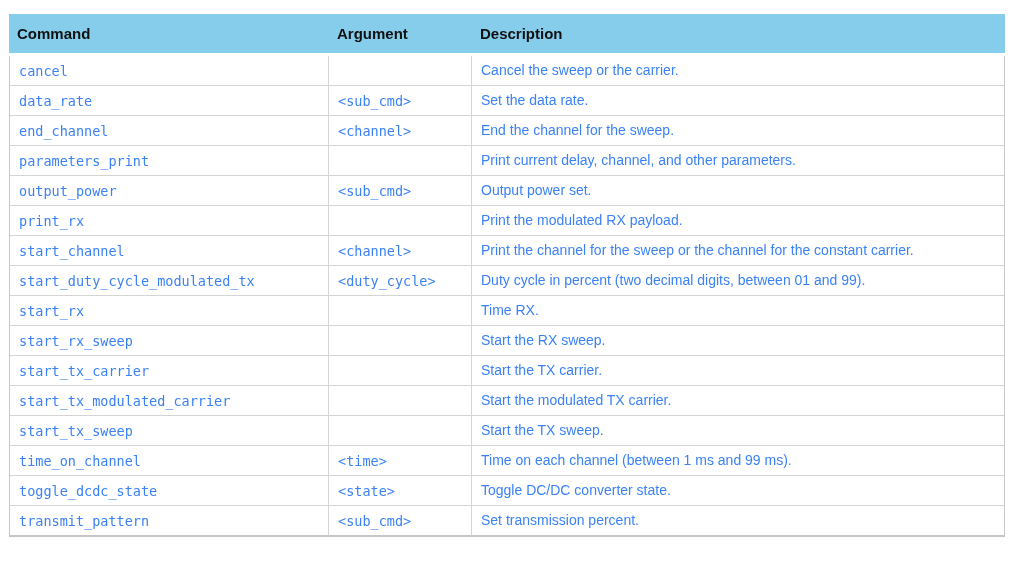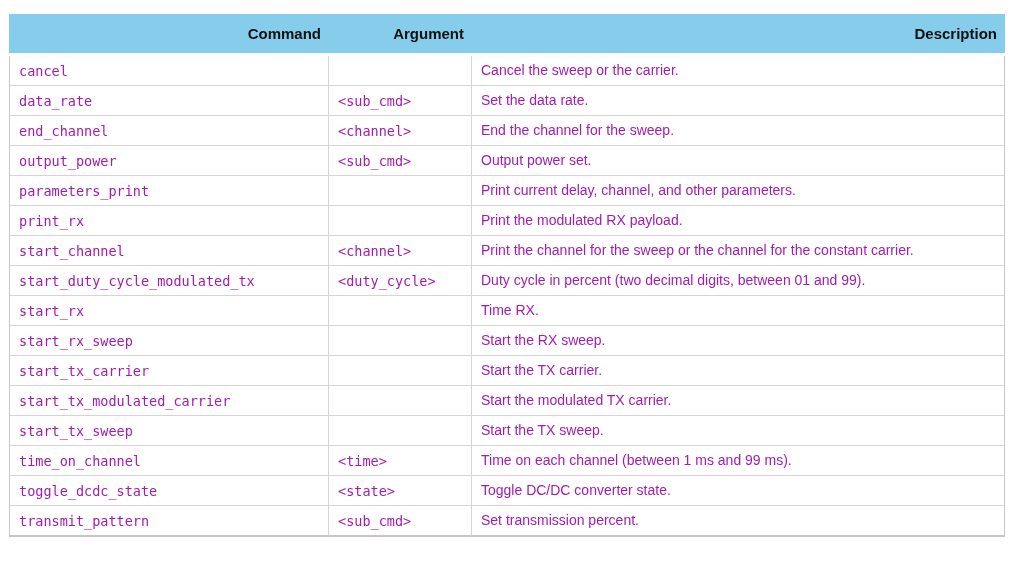--- a/index.html
+++ b/index.html
@@ -26,30 +26,30 @@
   col.c-command { width: 320px; }
   col.c-argument { width: 143px; }
   col.c-description { width: 533px; }
 
   thead th {
     background: #85cdeb;
     color: #111111;
     font-family: "Liberation Sans", sans-serif;
     font-weight: bold;
     font-size: 15px;
-    text-align: right;
+    text-align: left;
     padding: 11px 8px;
     border: none;
   }
   thead th.gap {
     border-bottom: 3px solid #ffffff;
   }
 
   tbody td {
-    color: #a21caf;
+    color: #3b82f6;
     font-size: 14px;
     padding: 5px 9px;
     vertical-align: middle;
     border-right: 1px solid #d4d4d4;
     border-bottom: 1px solid #d4d4d4;
     background: #ffffff;
     overflow: hidden;
   }
   tbody tr td:first-child {
     border-left: 1.5px solid #c6c6c6;
@@ -100,28 +100,28 @@
           <td class="mono">data_rate</td>
           <td class="mono">&lt;sub_cmd&gt;</td>
           <td class="desc">Set the data rate.</td>
         </tr>
         <tr>
           <td class="mono">end_channel</td>
           <td class="mono">&lt;channel&gt;</td>
           <td class="desc">End the channel for the sweep.</td>
         </tr>
         <tr>
+          <td class="mono">parameters_print</td>
+          <td class="mono"></td>
+          <td class="desc">Print current delay, channel, and other parameters.</td>
+        </tr>
+        <tr>
           <td class="mono">output_power</td>
           <td class="mono">&lt;sub_cmd&gt;</td>
           <td class="desc">Output power set.</td>
-        </tr>
-        <tr>
-          <td class="mono">parameters_print</td>
-          <td class="mono"></td>
-          <td class="desc">Print current delay, channel, and other parameters.</td>
         </tr>
         <tr>
           <td class="mono">print_rx</td>
           <td class="mono"></td>
           <td class="desc">Print the modulated RX payload.</td>
         </tr>
         <tr>
           <td class="mono">start_channel</td>
           <td class="mono">&lt;channel&gt;</td>
           <td class="desc">Print the channel for the sweep or the channel for the constant carrier.</td>

